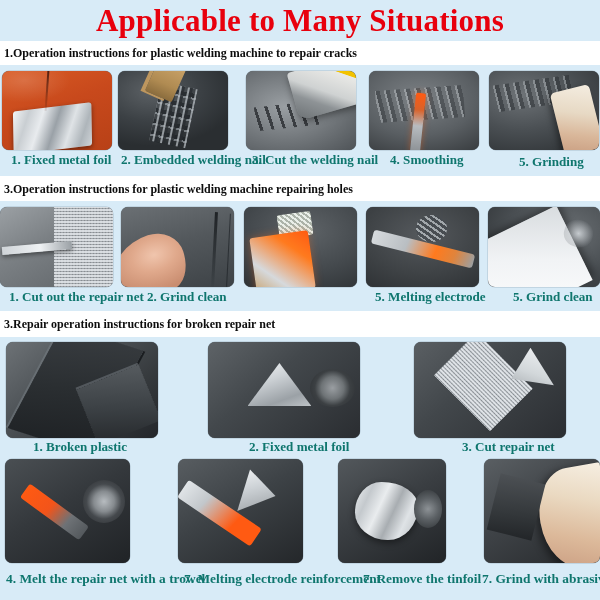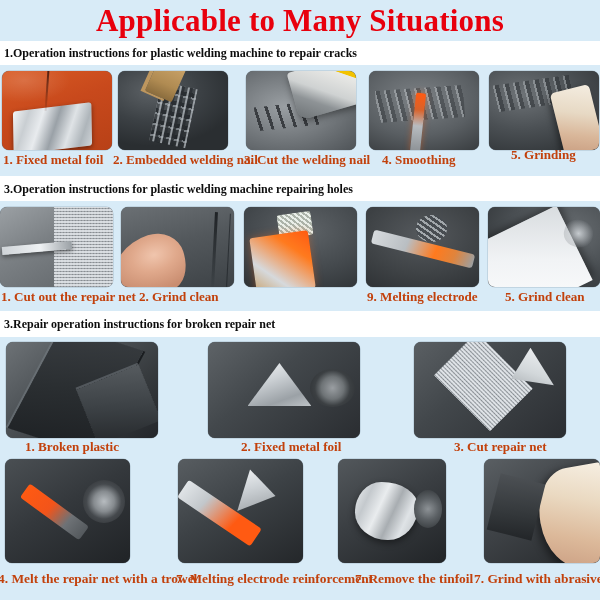--- a/index.html
+++ b/index.html
@@ -73,23 +73,24 @@
     position: absolute;
     inset: 0;
   }
 
   
   .cap {
     position: absolute;
     font-family: "Liberation Serif", "DejaVu Serif", serif;
     font-weight: bold;
     font-size: 13.1px;
-    color: #c2410c;
+    color: #0f766e;
     white-space: nowrap;
     line-height: 1;
+    margin-left: 8px;
   }
   .cap.r3b {
     font-size: 13.4px;
   }
 
   
 
   
   .ph-orange-foil {
     background:
@@ -526,21 +527,21 @@
     <div class="ph ph-smooth"></div>
   </div>
   <div class="tile" style="left:489px;top:71px;  width:110px; height:79px;">
     <div class="ph ph-grind"></div>
   </div>
 
   <div class="cap" style="left:3px;  top:153px;">1. Fixed metal foil</div>
   <div class="cap" style="left:113px;top:153px;">2. Embedded welding nail</div>
   <div class="cap" style="left:244px;top:153px;">3. Cut the welding nail</div>
   <div class="cap" style="left:382px;top:153px;">4. Smoothing</div>
-  <div class="cap" style="left:511px;top:148px;">5. Grinding</div>
+  <div class="cap" style="left:511px;top:155px;">5. Grinding</div>
 
   <div class="sec-head" style="top:176px;height:25px;">
     <div class="sec-head-text">3.Operation instructions for plastic welding machine repairing holes</div>
   </div>
 
   <div class="tile" style="left:0px;  top:207px; width:113px; height:80px;">
     <div class="ph ph-cutnet"></div>
   </div>
   <div class="tile" style="left:121px;top:207px; width:113px; height:80px;">
     <div class="ph ph-grindclean"></div>
@@ -550,21 +551,21 @@
   </div>
   <div class="tile" style="left:366px;top:207px; width:113px; height:80px;">
     <div class="ph ph-melt"></div>
   </div>
   <div class="tile" style="left:488px;top:207px; width:112px; height:80px;">
     <div class="ph ph-grindfinal"></div>
   </div>
 
   <div class="cap" style="left:1px;  top:290px;">1. Cut out the repair net</div>
   <div class="cap" style="left:139px;top:290px;">2. Grind clean</div>
-  <div class="cap" style="left:367px;top:290px;">9. Melting electrode</div>
+  <div class="cap" style="left:367px;top:290px;">5. Melting electrode</div>
   <div class="cap" style="left:505px;top:290px;">5. Grind clean</div>
 
   <div class="sec-head" style="top:311px;height:26px;">
     <div class="sec-head-text">3.Repair operation instructions for broken repair net</div>
   </div>
 
   <div class="tile" style="left:6px;  top:342px; width:152px; height:96px;">
     <div class="ph ph-broken"></div>
   </div>
   <div class="tile" style="left:208px;top:342px; width:152px; height:96px;">

